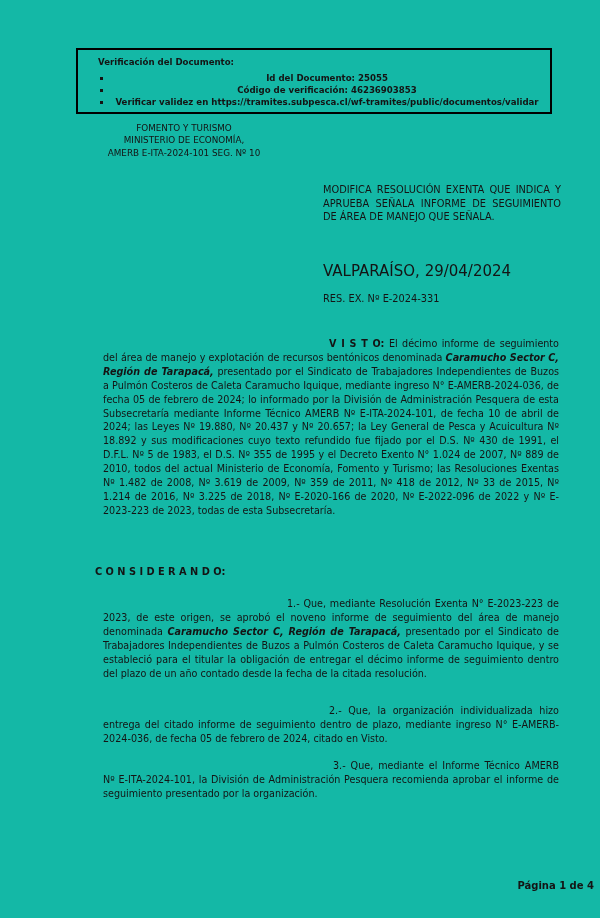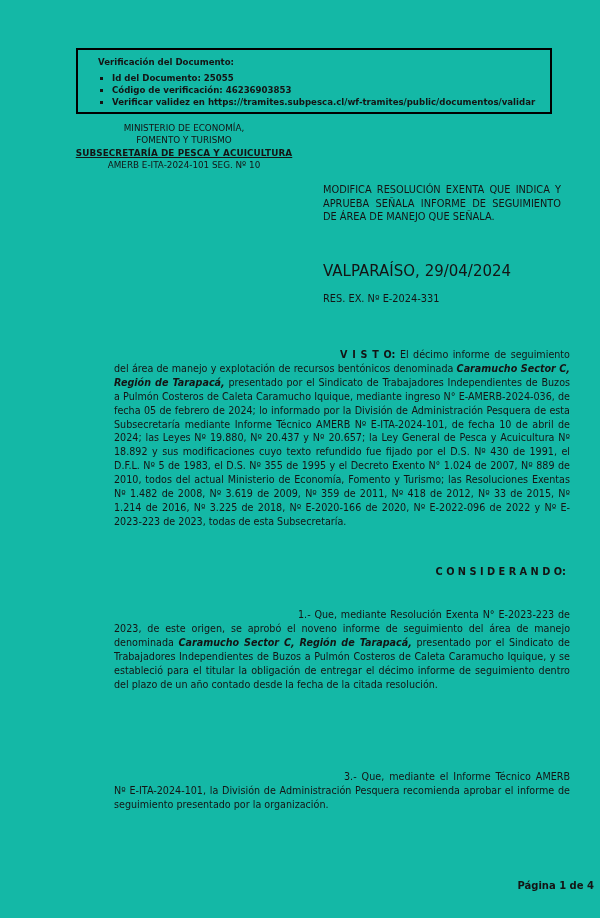--- a/index.html
+++ b/index.html
@@ -17,44 +17,44 @@
   .verify-box{
     position:absolute;left:76px;top:48px;width:476px;height:66px;
     border:2px solid #000;
     box-sizing:border-box;
     padding:7px 8px 6px 20px;
     font-size:8.6px;
     font-weight:bold;
   }
   .verify-title{margin:0 0 6px 0;font-weight:bold;}
   .verify-list{margin:0;padding:0 0 0 14px;list-style-type:square;}
-  .verify-list li{margin:0 0 1.5px 0;line-height:10.5px;font-weight:bold;}
+  .verify-list li{margin:0 0 1.5px 0;line-height:10.5px;font-weight:bold;text-align:center;}
   
   .letterhead{
     position:absolute;left:53px;top:122px;width:262px;
     text-align:center;font-size:8.8px;line-height:12.4px;
   }
   .letterhead .lh-bold{font-weight:bold;text-decoration:underline;letter-spacing:0.1px;}
   
   .title-block{
     position:absolute;left:323px;top:183px;width:238px;
     font-size:9.8px;line-height:13.6px;text-align:justify;
   }
   .place-date{position:absolute;left:323px;top:262px;font-size:15px;}
   .res-number{position:absolute;left:323px;top:293px;font-size:9.8px;}
   
   .para{
     position:absolute;left:103px;width:456px;
     font-size:9.6px;line-height:13.9px;text-align:justify;
-    margin:11px;
+    margin:0;
   }
   .visto{top:337px;text-indent:226px;}
   .consid-heading{
-    position:absolute;left:110px;top:566px;width:456px;
-    text-align:right;font-weight:bold;font-size:9.8px;margin:0;
+    position:absolute;left:95px;top:566px;width:456px;
+    text-align:left;font-weight:bold;font-size:9.8px;margin:0;
   }
   .p1{top:597px;text-indent:184px;}
   .p2{top:704px;text-indent:226px;}
   .p3{top:759px;text-indent:230px;}
   
   .footer-page{
     position:absolute;right:54px;top:880px;
     font-size:10px;font-weight:bold;
   }
 </style>
@@ -66,34 +66,34 @@
   <div class="verify-box">
     <p class="verify-title">Verificación del Documento:</p>
     <ul class="verify-list">
       <li>Id del Documento: 25055</li>
       <li>Código de verificación: 46236903853</li>
       <li>Verificar validez en https://tramites.subpesca.cl/wf-tramites/public/documentos/validar</li>
     </ul>
   </div>
 
   <div class="letterhead">
+    <div>FOMENTO Y TURISMO</div>
     <div>MINISTERIO DE ECONOMÍA,</div>
-    <div>FOMENTO Y TURISMO</div>
-    <div class="lh-bold">SUBSECRETARÍA DE PESCA Y ACUICULTURA</div>
     <div>AMERB E-ITA-2024-101 SEG. Nº 10</div>
   </div>
 
   <div class="title-block">MODIFICA RESOLUCIÓN EXENTA QUE INDICA Y APRUEBA SEÑALA INFORME DE SEGUIMIENTO DE ÁREA DE MANEJO QUE SEÑALA.</div>
 
   <div class="place-date">VALPARAÍSO, 29/04/2024</div>
 
   <div class="res-number">RES. EX. Nº E-2024-331</div>
 
   <p class="para visto"><span style="font-weight: bold;">V I S T O:</span><span> El décimo informe de seguimiento del área de manejo y explotación de recursos bentónicos denominada </span><span style="font-weight: bold; font-style: italic;">Caramucho Sector C, Región de Tarapacá,</span><span> presentado por el Sindicato de Trabajadores Independientes de Buzos a Pulmón Costeros de Caleta Caramucho Iquique, mediante ingreso N° E-AMERB-2024-036, de fecha 05 de febrero de 2024; lo informado por la División de Administración Pesquera de esta Subsecretaría mediante Informe Técnico AMERB Nº E-ITA-2024-101, de fecha 10 de abril de 2024; las Leyes Nº 19.880, Nº 20.437 y Nº 20.657; la Ley General de Pesca y Acuicultura Nº 18.892 y sus modificaciones cuyo texto refundido fue fijado por el D.S. Nº 430 de 1991, el D.F.L. Nº 5 de 1983, el D.S. Nº 355 de 1995 y el Decreto Exento N° 1.024 de 2007, Nº 889 de 2010, todos del actual Ministerio de Economía, Fomento y Turismo; las Resoluciones Exentas Nº 1.482 de 2008, Nº 3.619 de 2009, Nº 359 de 2011, Nº 418 de 2012, Nº 33 de 2015, Nº 1.214 de 2016, Nº 3.225 de 2018, Nº E-2020-166 de 2020, Nº E-2022-096 de 2022 y Nº E-2023-223 de 2023, todas de esta Subsecretaría.</span></p>
 
   <p class="consid-heading">C O N S I D E R A N D O:</p>
 
   <p class="para p1"><span>1.- Que, mediante Resolución Exenta N° E-2023-223 de 2023, de este origen, se aprobó el noveno informe de seguimiento del área de manejo denominada </span><span style="font-weight: bold; font-style: italic;">Caramucho Sector C, Región de Tarapacá,</span><span> presentado por el Sindicato de Trabajadores Independientes de Buzos a Pulmón Costeros de Caleta Caramucho Iquique, y se estableció para el titular la obligación de entregar el décimo informe de seguimiento dentro del plazo de un año contado desde la fecha de la citada resolución.</span></p>
+  <p class="para p2"><span>2.- Que, la organización individualizada hizo entrega del citado informe de seguimiento dentro de plazo, mediante ingreso N° E-AMERB-2024-036, de fecha 05 de febrero de 2024, citado en Visto.</span></p>
   <p class="para p3"><span>3.- Que, mediante el Informe Técnico AMERB Nº E-ITA-2024-101, la División de Administración Pesquera recomienda aprobar el informe de seguimiento presentado por la organización.</span></p>
 
   <div class="footer-page">Página 1 de 4</div>
 
 </div>
 
 </body></html>

